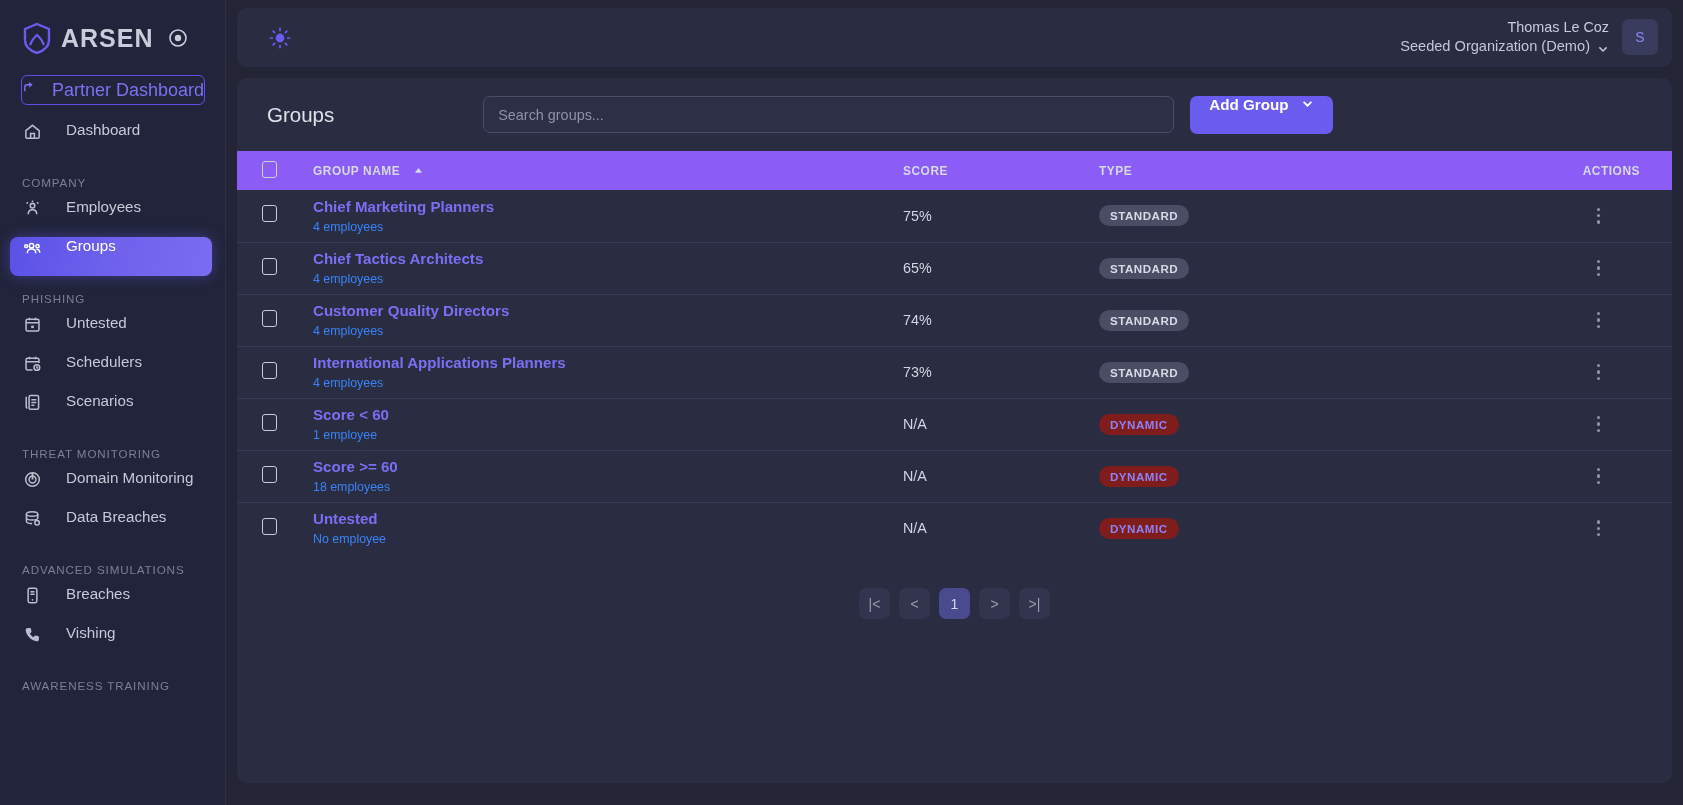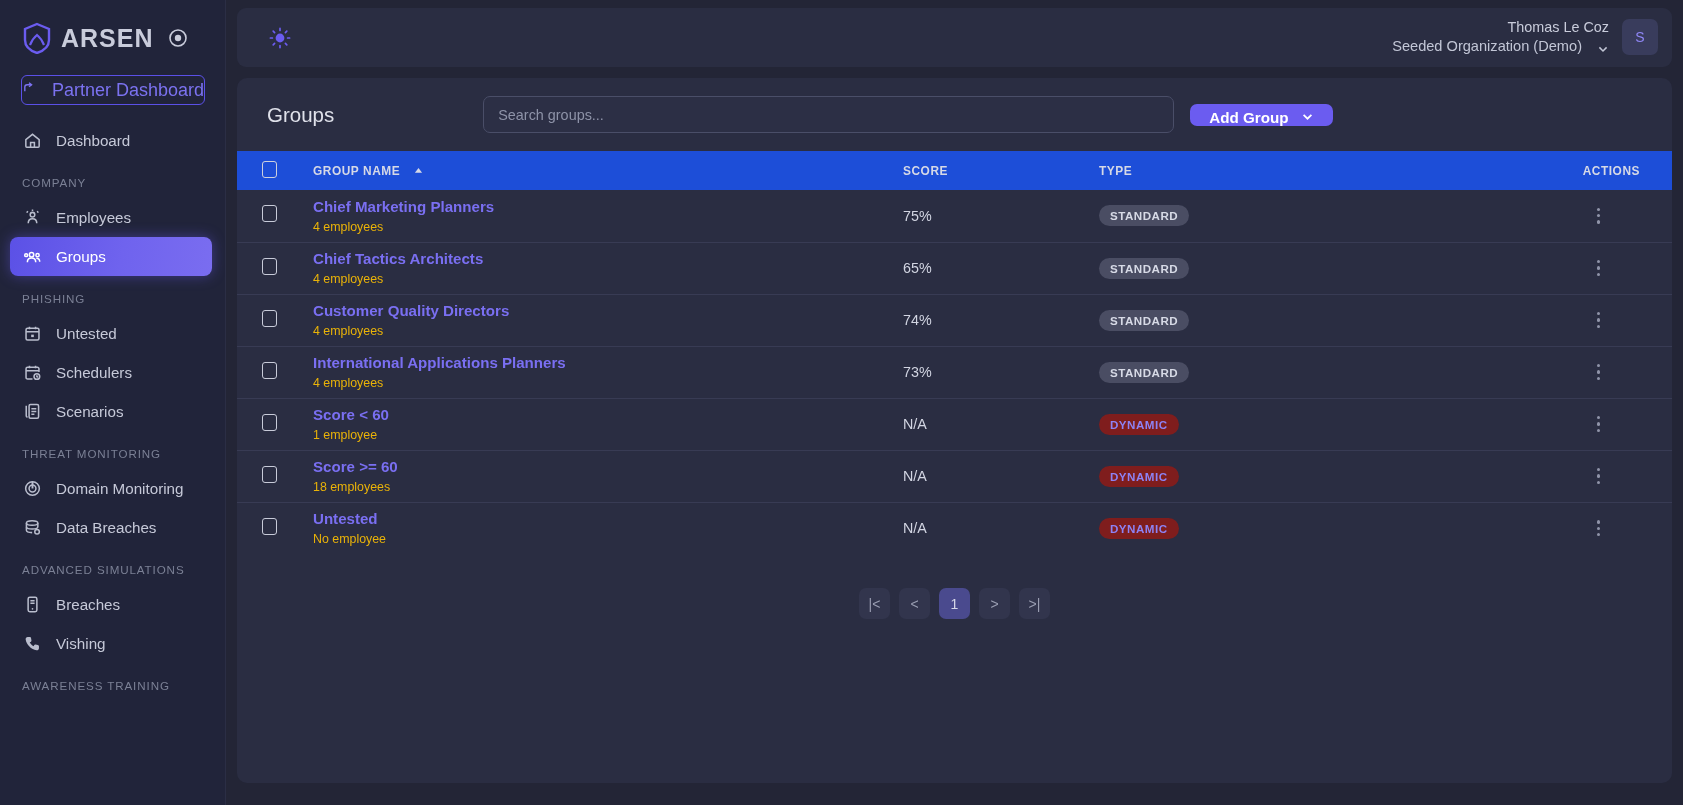--- a/index.html
+++ b/index.html
@@ -36,21 +36,21 @@
     cursor: pointer;
     background: transparent;
   }
 
   .nav { margin-top: 16px; }
   .nav-section {
     color: #7b8095; font-size: 11.6px; letter-spacing: 0.9px;
     padding: 16px 0 9px 22px; text-transform: uppercase;
   }
   .nav-item {
-    display: flex; align-items: center; gap: 14px;
+    display: flex; gap: 24px;
     height: 39px; margin: 0 13px 0 10px;
     padding-left: 12px; border-radius: 8px;
     color: #c6c9d8; font-size: 15.2px; cursor: pointer;
   }
   .nav-item .ic { width: 20px; height: 20px; display: flex; align-items: center; justify-content: center; flex: 0 0 20px; }
   .nav-item .ic svg { width: 19px; height: 19px; stroke: #b9bdcd; fill: none; stroke-width: 1.6; }
   .nav-item.active {
     background: linear-gradient(100deg,#5b51e6 0%, #6f63ee 55%, #7a6df0 100%);
     color: #ffffff;
     box-shadow: 0 0 14px rgba(103,88,235,0.45);
@@ -62,21 +62,21 @@
 
   .topbar {
     height: 59px; background: #2a2d42; border-radius: 9px;
     display: flex; align-items: center; justify-content: space-between;
     padding: 0 14px 0 30px;
   }
   .theme-toggle { width: 26px; height: 26px; cursor: pointer; display:flex; align-items:center; justify-content:center;}
   .user-zone { display: flex; align-items: center; gap: 13px; }
   .user-text { text-align: right; line-height: 1.32; }
   .user-name { color: #c9ccdb; font-size: 14.4px; }
-  .user-org { color: #c2c6d6; font-size: 14.6px; display: flex; align-items: center; gap: 15px; cursor: pointer; }
+  .user-org { color: #c2c6d6; font-size: 14.6px; display: flex; align-items: center; gap: 7px; cursor: pointer; }
   .chev { width: 12px; height: 12px; }
   .avatar {
     width: 36px; height: 36px; border-radius: 7px; background: #393c5c;
     color: #8f86f5; font-size: 14px; display: flex; align-items: center; justify-content: center;
     cursor: pointer;
   }
 
   .card {
     margin-top: 11px; background: #2a2d42; border-radius: 10px;
     height: 705px; overflow: hidden;
@@ -88,29 +88,29 @@
   .search-wrap { margin-left: 149px; flex: 0 0 691px; }
   .search-input {
     width: 691px; height: 37px; background: #2c2f45;
     border: 1px solid #4a4e68; border-radius: 7px;
     color: #c5c8d8; font-size: 14.4px; padding: 0 14px;
     font-family: Liberation Sans, sans-serif;
     outline: none;
   }
   .search-input::placeholder { color: #8e93a8; }
   .add-btn {
-    margin-left: 16px; height: 22px; padding: 0 19px;
+    margin-left: 16px; height: 38px; padding: 0 19px;
     background: #6b5cf0; border: none; border-radius: 7px; color: #fff;
     font-size: 15.2px; font-weight: 700; cursor: pointer;
-    display: flex; align-items: flex-end; gap: 12px;
+    display: flex; align-items: flex-start; gap: 12px;
     font-family: "Liberation Sans", sans-serif;
   }
 
   table { width: 100%; border-collapse: collapse; }
-  thead tr { background: #1d4ed8; height: 39px; }
+  thead tr { background: #8b5cf6; height: 39px; }
   th {
     color: #d6d9e6; font-size: 11.9px; font-weight: 700;
     letter-spacing: 0.55px; text-align: left; padding: 0;
   }
   .col-chk   { width: 76px; padding-left: 25px !important; }
   .col-name  { width: 590px; }
   .col-score { width: 196px; }
   .col-type  { width: 278px; }
   .col-act   { text-align: right !important; padding-right: 32px !important; }
 
@@ -118,21 +118,21 @@
   tbody tr:last-child { border-bottom: none; }
   td { padding: 0; vertical-align: middle; }
 
   .chkbox {
     width: 15px; height: 17px; border: 1.6px solid #c8cbd9;
     border-radius: 3px; background: transparent; cursor: pointer; display: inline-block;
   }
   thead .chkbox { border-color: #cdd0dd; }
 
   .g-name { color: #7a6ff2; font-size: 15.1px; font-weight: 700; cursor: pointer; line-height: 1.25; }
-  .g-sub { color: #eab308; font-size: 12.4px; margin-top: 3px; }
+  .g-sub { color: #3b82f6; font-size: 12.4px; margin-top: 3px; }
   .score { color: #d2d5e2; font-size: 14.3px; }
   .badge {
     display: inline-block; padding: 4px 11px; border-radius: 11px;
     font-size: 11.6px; font-weight: 700; letter-spacing: 0.5px;
   }
   .badge.standard { background: #4a4d63; color: #d7dae6; }
   .badge.dynamic  { background: #7f1d1d; color: #8d82f3; }
   .dots { display: flex; flex-direction: column; gap: 3px; align-items: flex-end; padding-right: 40px; cursor: pointer; }
   .dots i { width: 3.4px; height: 3.4px; border-radius: 50%; background: #9094a9; display: block; }
 

